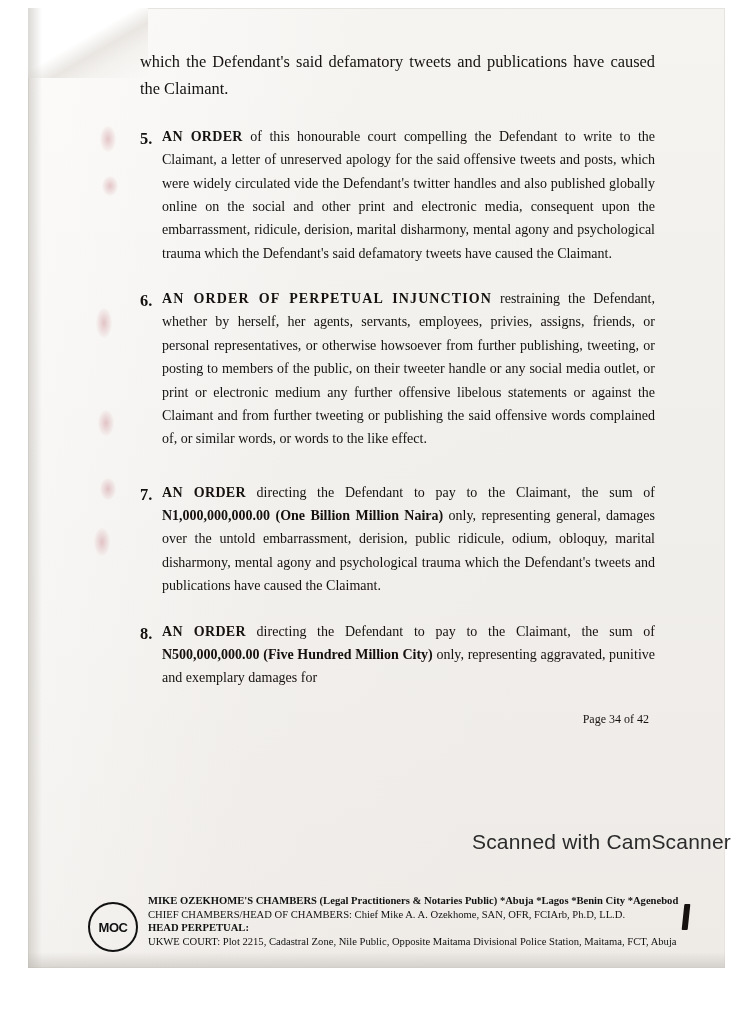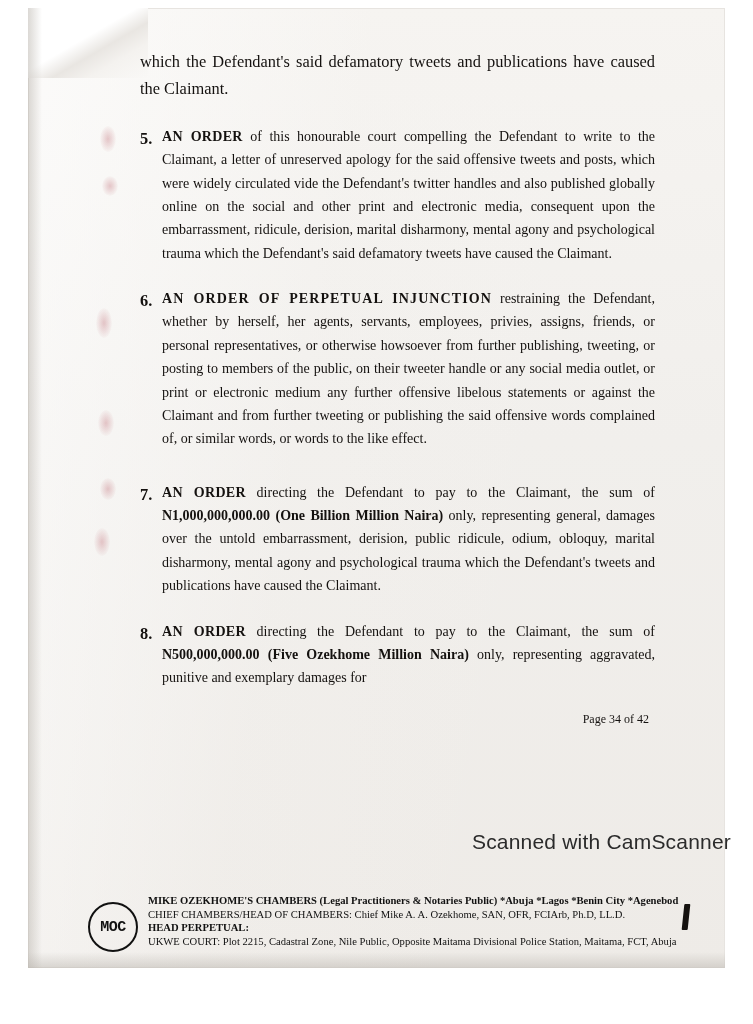--- a/index.html
+++ b/index.html
@@ -132,23 +132,23 @@
     height: 46px;
     border-radius: 50%;
     border: 2.5px solid #111;
     display: flex;
     align-items: center;
     justify-content: center;
     margin-top: 8px;
     margin-right: 10px;
   }
   .seal-inner {
-    font-family: Liberation Mono, monospace;
+    font-family: Liberation Sans, sans-serif;
     font-weight: bold;
-    font-size: 15px;
+    font-size: 13px;
     letter-spacing: -0.5px;
     color: #111;
   }
   .footer-lines {
     flex: 1 1 auto;
     font-family: Liberation Serif, serif;
     color: #111;
   }
   .fl {
     font-size: 10.6px;
@@ -210,21 +210,21 @@
         <div class="item-body"><span class="spaced">AN ORDER OF PERPETUAL INJUNCTION</span><span> restraining the Defendant, whether by herself, her agents, servants, employees, privies, assigns, friends, or personal representatives, or otherwise howsoever from further publishing, tweeting, or posting to members of the public, on their tweeter handle or any social media outlet, or print or electronic medium any further offensive libelous statements or against the Claimant and from further tweeting or publishing the said offensive words complained of, or similar words, or words to the like effect.</span></div>
       </div>
 
       <div class="item gap-before">
         <div class="item-num">7.</div>
         <div class="item-body"><span class="caps">AN ORDER</span><span> directing the Defendant to pay to the Claimant, the sum of </span><span class="b">N1,000,000,000.00 (One Billion Million Naira)</span><span> only, representing general, damages over the untold embarrassment, derision, public ridicule, odium, obloquy, marital disharmony, mental agony and psychological trauma which the Defendant's tweets and publications have caused the Claimant.</span></div>
       </div>
 
       <div class="item">
         <div class="item-num">8.</div>
-        <div class="item-body"><span class="caps">AN ORDER</span><span> directing the Defendant to pay to the Claimant, the sum of </span><span class="b">N500,000,000.00 (Five Ozekhome Million Naira)</span><span> only, representing aggravated, punitive and exemplary damages for</span></div>
+        <div class="item-body"><span class="caps">AN ORDER</span><span> directing the Defendant to pay to the Claimant, the sum of </span><span class="b">N500,000,000.00 (Five Hundred Million City)</span><span> only, representing aggravated, punitive and exemplary damages for</span></div>
       </div>
 
       <div class="page-num">Page 34 of 42</div>
 
     </div>
 
     <div class="footer">
       <div class="seal">
         <span class="seal-inner">MOC</span>
       </div>

